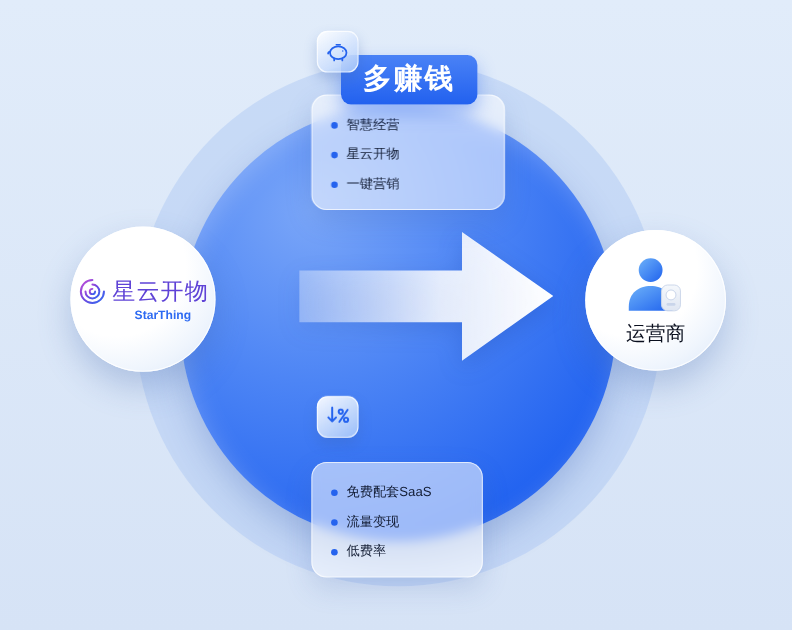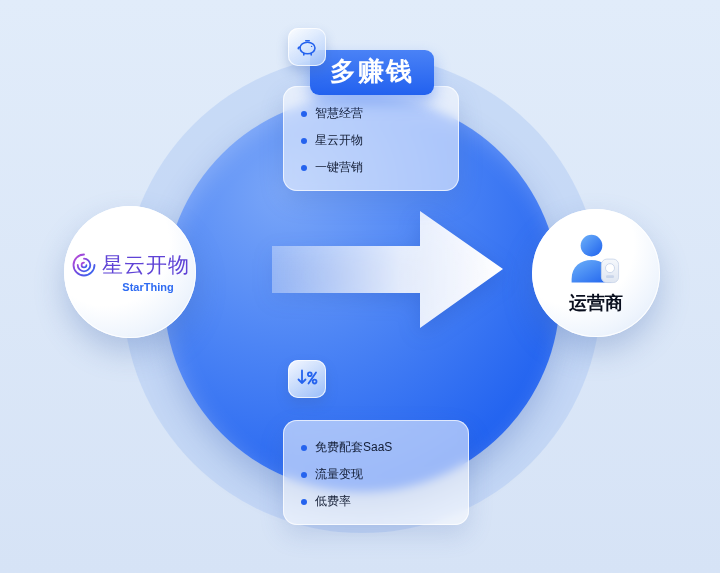--- a/index.html
+++ b/index.html
@@ -24,41 +24,41 @@
           align-items:center; justify-content:center; z-index:4;
           background:radial-gradient(circle at 32% 28%, #ffffff 48%, #eff5fd 72%, #d8e5f8 100%);
           box-shadow:0 14px 30px rgba(80,115,180,0.32), inset 0 0 0 1px rgba(255,255,255,0.85); }
   .node.left  { left:64px;  top:206px; width:132px; height:132px; }
   .node.right { left:532px; top:209px; width:128px; height:128px; }
 
   .logo-row { display:flex; align-items:center; gap:4px; }
   .logo-cn { font-size:21px; font-weight:400; letter-spacing:1px; color:#5f43d6; }
   .logo-en { font-size:11px; font-weight:700; color:#2e6bf2; margin-left:36px; margin-top:2px; }
 
-  .operator-label { font-size:18px; font-weight:700; color:#0a0f1e; margin-top:3px; }
+  .operator-label { font-size:18px; font-weight:400; color:#0a0f1e; margin-top:3px; }
 
   .chip { position:absolute; width:38px; height:38px; border-radius:10px; z-index:7;
           display:flex; align-items:center; justify-content:center; color:#2563ee;
           background:linear-gradient(145deg, rgba(255,255,255,0.95), rgba(168,200,250,0.85));
           box-shadow:0 6px 12px rgba(60,100,180,0.28), inset 0 0 0 1px rgba(255,255,255,0.75); }
   .chip.top    { left:288px; top:28px; }
   .chip.bottom { left:288px; top:360px; }
 
   .badge { position:absolute; z-index:6; font-size:26px; font-weight:800; color:#ffffff;
            letter-spacing:2px; padding:4px 20px 6px; border-radius:9px;
            background:linear-gradient(180deg,#4a82f6,#2261ef);
            box-shadow:0 8px 16px rgba(34,97,239,0.38); }
   .badge.top    { left:310px; top:50px; }
   .badge.bottom { left:310px; top:384px; }
 
   .card { position:absolute; z-index:5; border-radius:14px; padding:14px 14px 10px 18px;
           background:rgba(255,255,255,0.55); backdrop-filter:blur(5px);
           box-shadow:0 10px 24px rgba(70,105,175,0.18), inset 0 0 0 1px rgba(255,255,255,0.68); }
   .card.top    { left:283px; top:86px;  width:176px; }
-  .card.bottom { left:283px; top:420px; width:186px; }
+  .card.bottom { left:283px; top:420px; width:156px; }
   .card ul { list-style:none; }
   .card li { display:flex; align-items:center; gap:8px; font-size:12px; font-weight:500;
              color:#121c33; line-height:27px; }
   .dot { width:6px; height:6px; border-radius:50%; background:#2563ee; flex:0 0 6px; }
 </style>
 </head>
 <body>
 
 <div class="stage">
 

